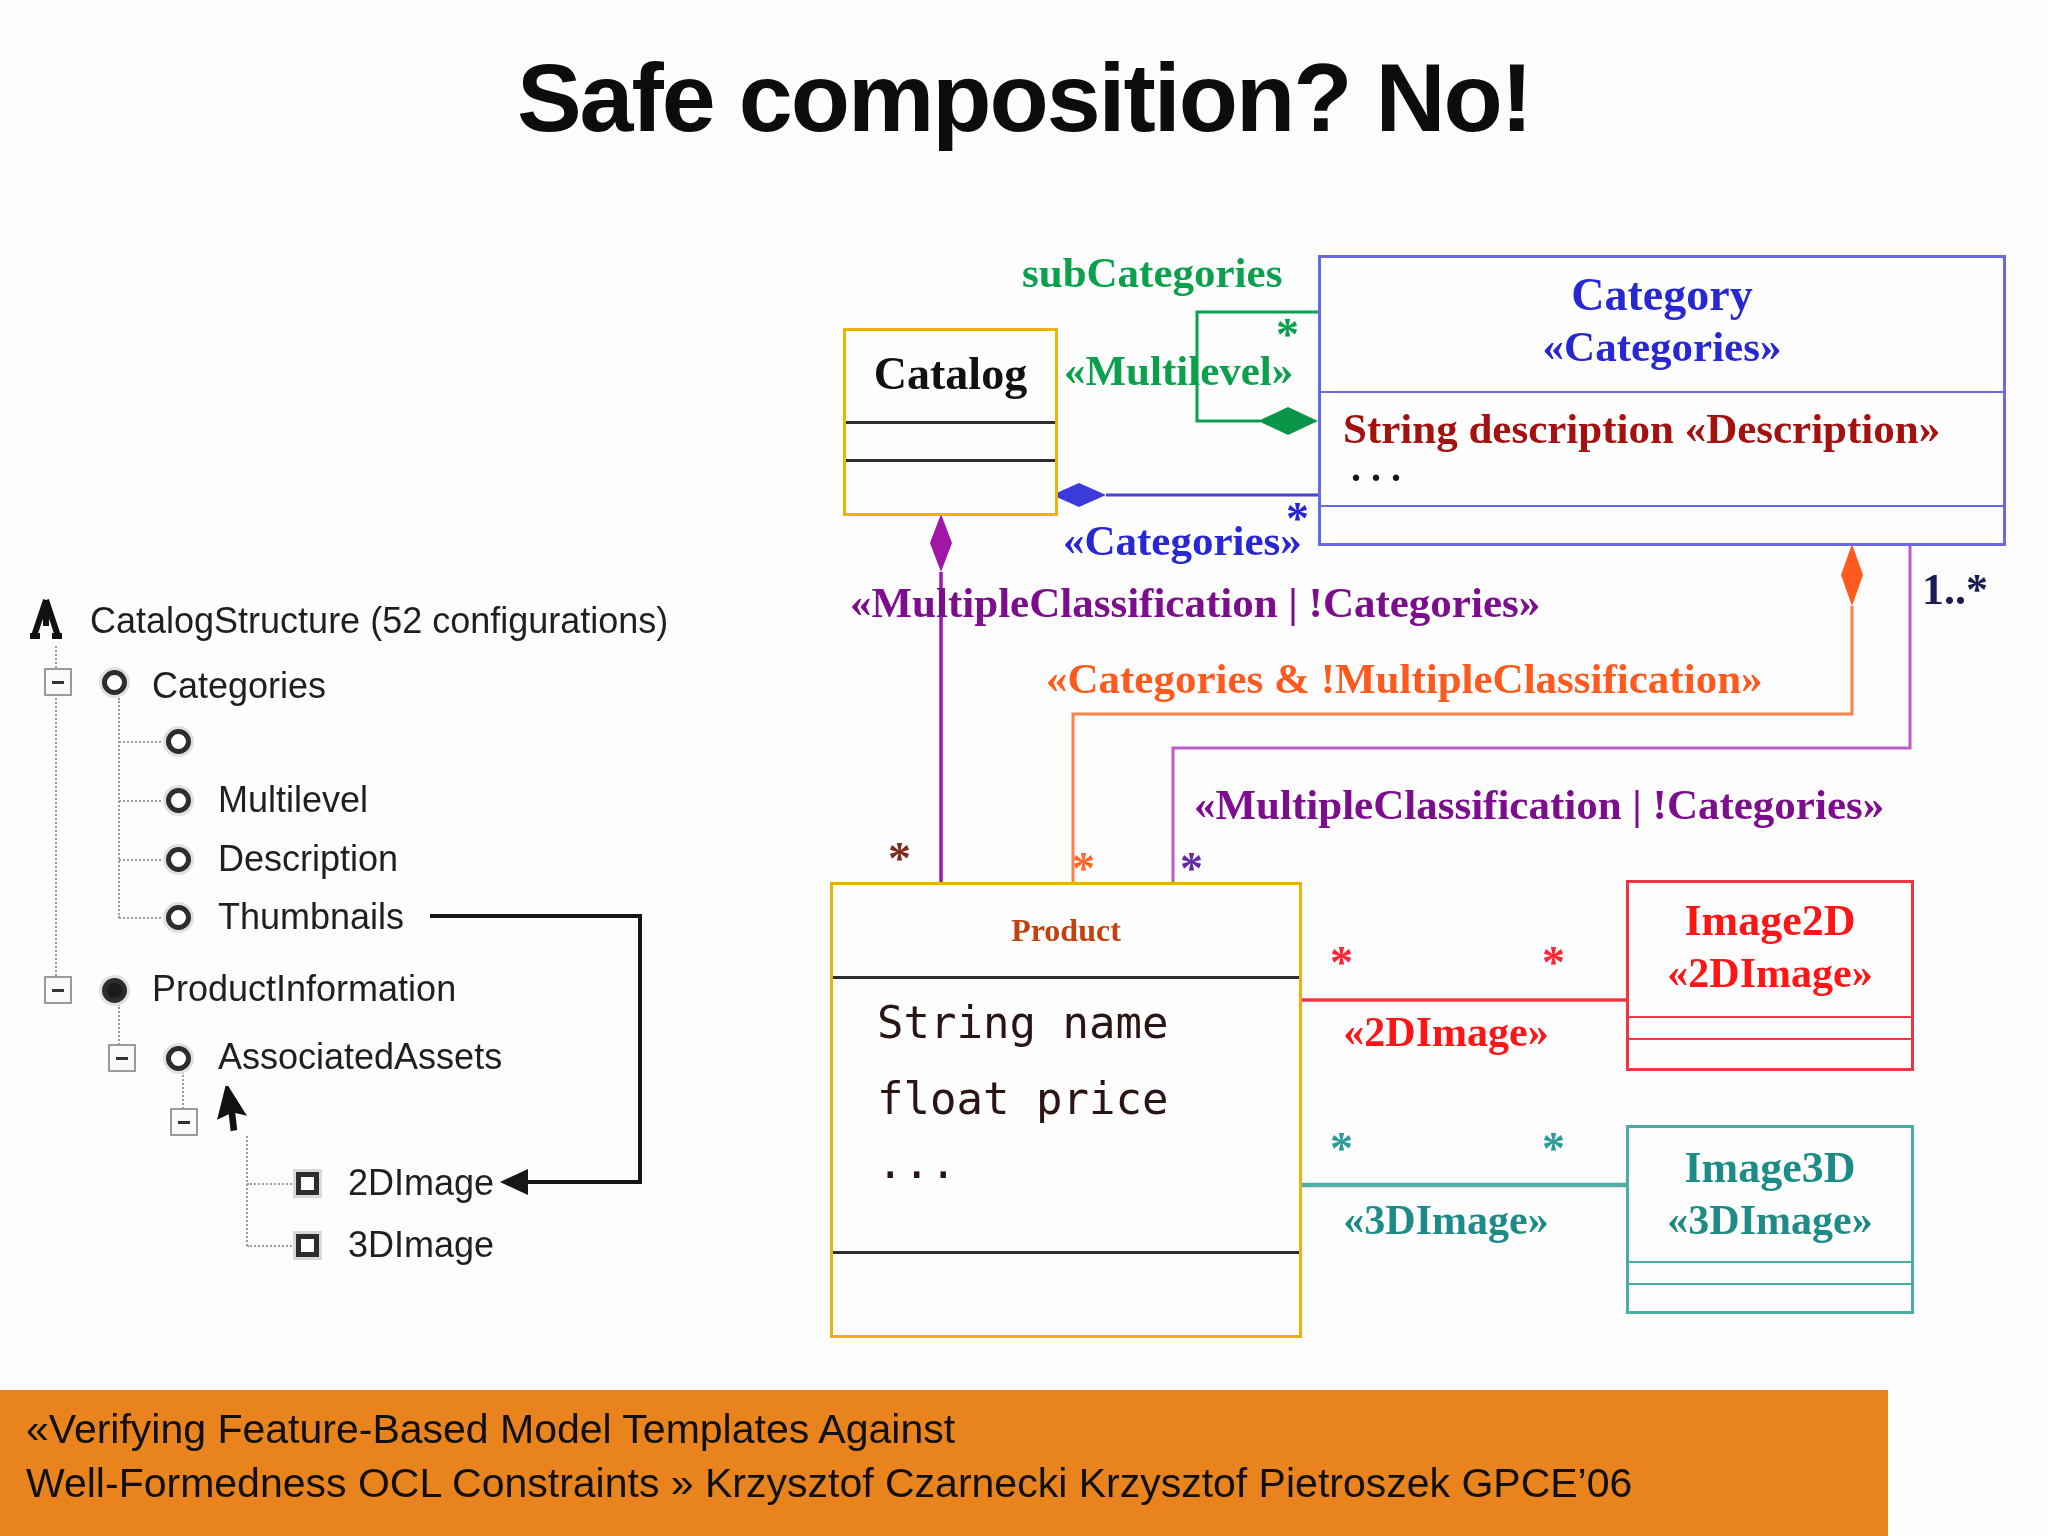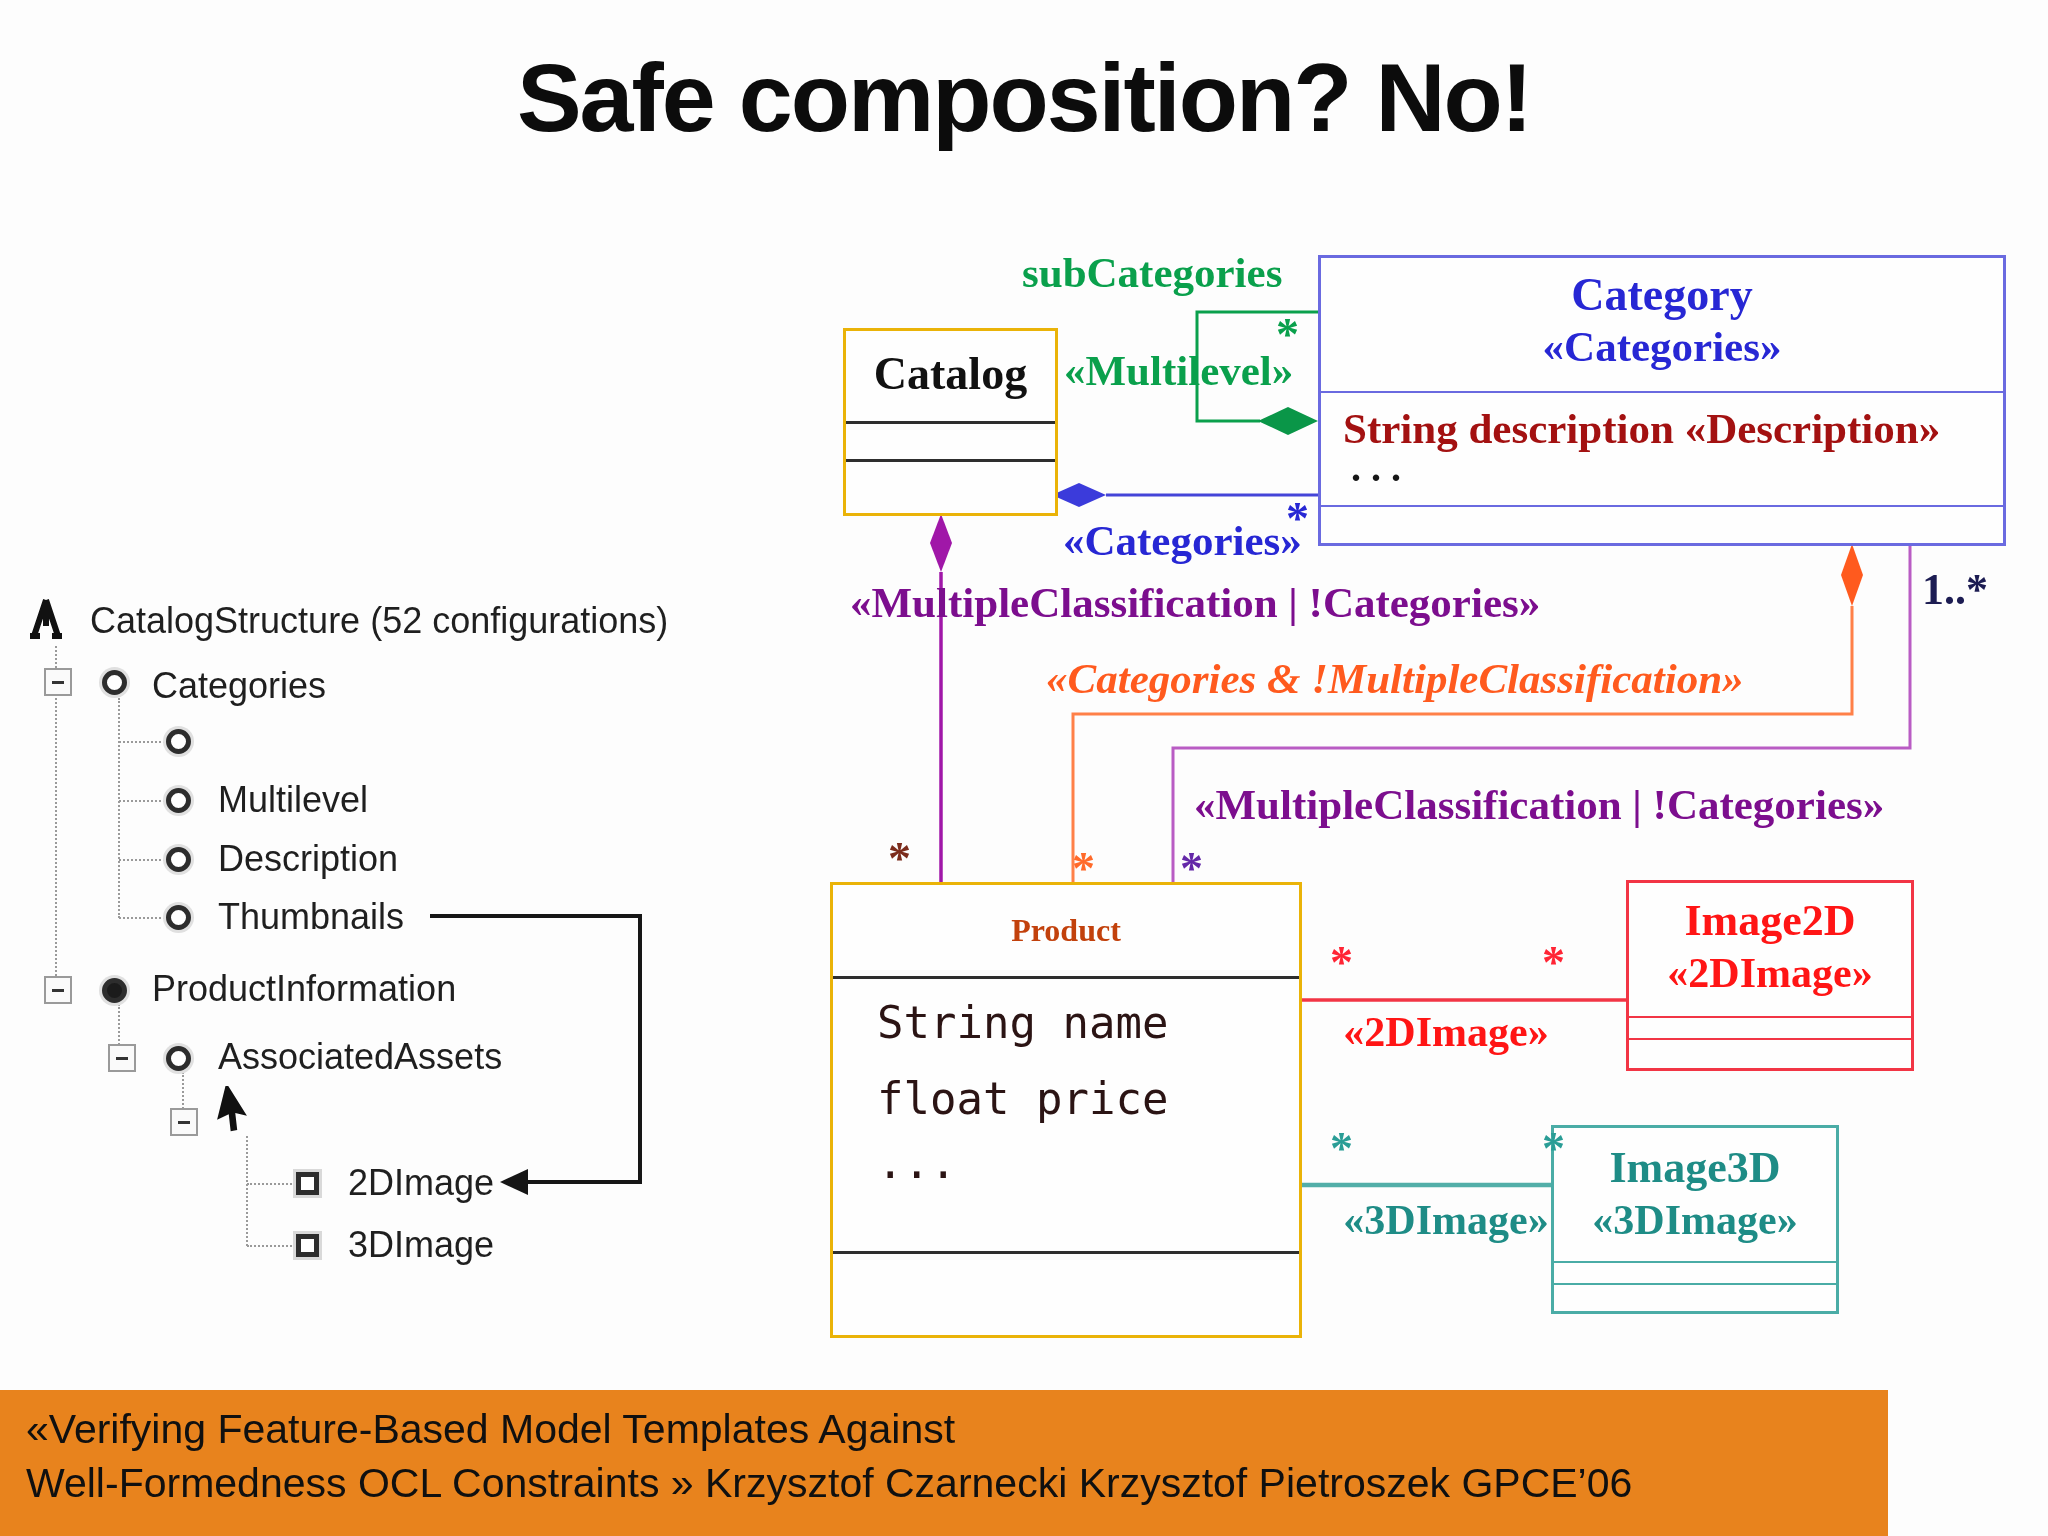--- a/index.html
+++ b/index.html
@@ -31,21 +31,21 @@
   .div-black{border-top:3px solid #2e2e2e;}
   .div-blue{border-top:2px solid #6a6ae0;}
   .div-red{border-top:2px solid #f23545;}
   .div-teal{border-top:2px solid #4aaca6;}
   .cname{position:absolute;left:0;width:100%;text-align:center;}
   .mono{font-family:"DejaVu Sans Mono","Liberation Mono",monospace;color:#2b1414;}
   
   .green{color:#0aa04c;}
   .blue{color:#2727d4;}
   .purple{color:#7c0e8e;}
-  .orange{color:#ff5a1e;font-style:italic;}
+  .orange{color:#ff5a1e;}
   .red{color:#ff1515;font-family:Liberation Serif, serif;}
   .teal{color:#1e8c86;}
   .navy{color:#1c1c52;}
   .darkred{color:#a31111;}
   
   #footer{left:0;top:1390px;width:1888px;height:146px;background:#e8831d;}
   .footer-line{position:absolute;left:26px;font-size:41px;color:#101010;white-space:nowrap;}
 </style>
 </head>
 <body>
@@ -149,21 +149,21 @@
     <div class="sect div-black" style="top:366px"></div>
   </div>
 
   <div class="uml-box box-red" style="left:1626px;top:880px;width:282px;height:185px">
     <div class="cname serif red" style="top:12px;font-size:44px">Image2D</div>
     <div class="cname serif red" style="top:66px;font-size:42px">«2DImage»</div>
     <div class="sect div-red" style="top:133px"></div>
     <div class="sect div-red" style="top:155px"></div>
   </div>
 
-  <div class="uml-box box-teal" style="left:1551px;top:1125px;width:282px;height:183px">
+  <div class="uml-box box-teal" style="left:1626px;top:1125px;width:282px;height:183px">
     <div class="cname serif teal" style="top:14px;font-size:44px">Image3D</div>
     <div class="cname serif teal" style="top:68px;font-size:42px">«3DImage»</div>
     <div class="sect div-teal" style="top:133px"></div>
     <div class="sect div-teal" style="top:155px"></div>
   </div>
 
   <div class="abs serif green" style="left:1022px;top:248px;font-size:43px">subCategories</div>
   <div class="abs serif green" style="left:1276px;top:308px;font-size:46px">*</div>
   <div class="abs serif green" style="left:1064px;top:346px;font-size:43px">«Multilevel»</div>
 

